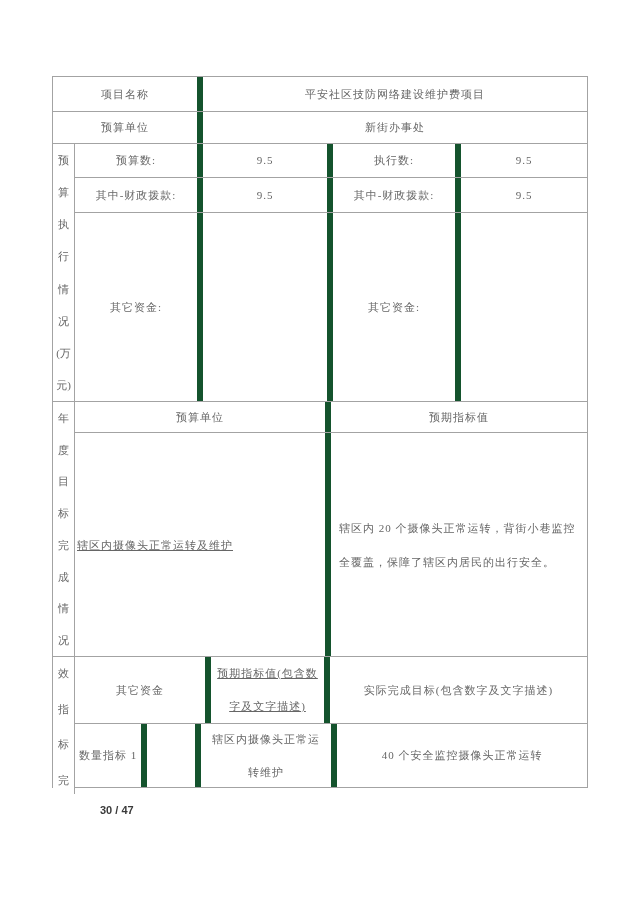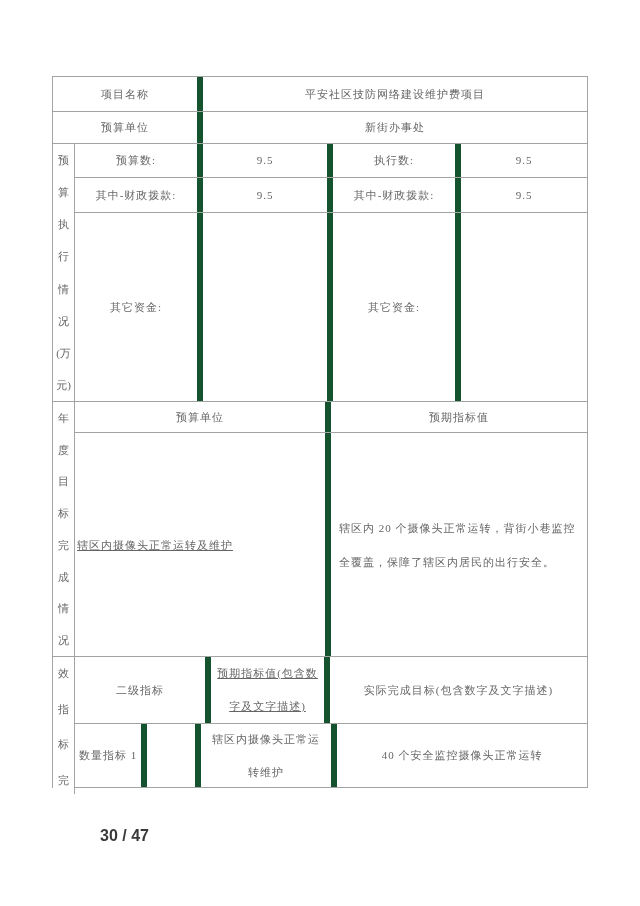--- a/index.html
+++ b/index.html
@@ -61,23 +61,23 @@
   .wE2 { width: 54px; flex: none; }
   .wE3 { width: 136px; flex: none; }
   .wE4 { width: 119px; flex: none; }
   .leftTxt { justify-content: flex-start; text-align: left; }
   .padTiny { padding: 0 2px; text-decoration: underline; }
   .padMed  { padding: 0 8px; }
   .padWide { padding: 0 10px; }
   .lh34 { line-height: 34px; }
   .footer {
     position: absolute;
-    left: 100px; top: 827px;
+    left: 100px; top: 804px;
     font-family: "Liberation Sans", "DejaVu Sans", sans-serif;
-    font-weight: bold; font-size: 16px; color: #3a3a3a;
+    font-weight: bold; font-size: 11px; color: #3a3a3a;
   }
 </style>
 </head>
 <body>
 
 <div class="tbl">
 
   <div class="r rowA bb">
     <div class="c wLabel">项目名称</div>
     <div class="c wFill last">平安社区技防网络建设维护费项目</div>
@@ -146,21 +146,21 @@
 
   <div class="r secE">
     <div class="side sideE">
       <span>效</span>
       <span>指</span>
       <span>标</span>
       <span>完</span>
     </div>
     <div class="main">
       <div class="r eHead bb">
-        <div class="c wE3">二级指标</div>
+        <div class="c wE3">其它资金</div>
         <div class="c wE4 padTiny">预期指标值(包含数字及文字描述)</div>
         <div class="c wFill last padMed">实际完成目标(包含数字及文字描述)</div>
       </div>
       <div class="r eData bb">
         <div class="c wE1">数量指标 1</div>
         <div class="c wE2"></div>
         <div class="c wE3 padWide">辖区内摄像头正常运转维护</div>
         <div class="c wFill last padMed">40 个安全监控摄像头正常运转</div>
       </div>
     </div>

